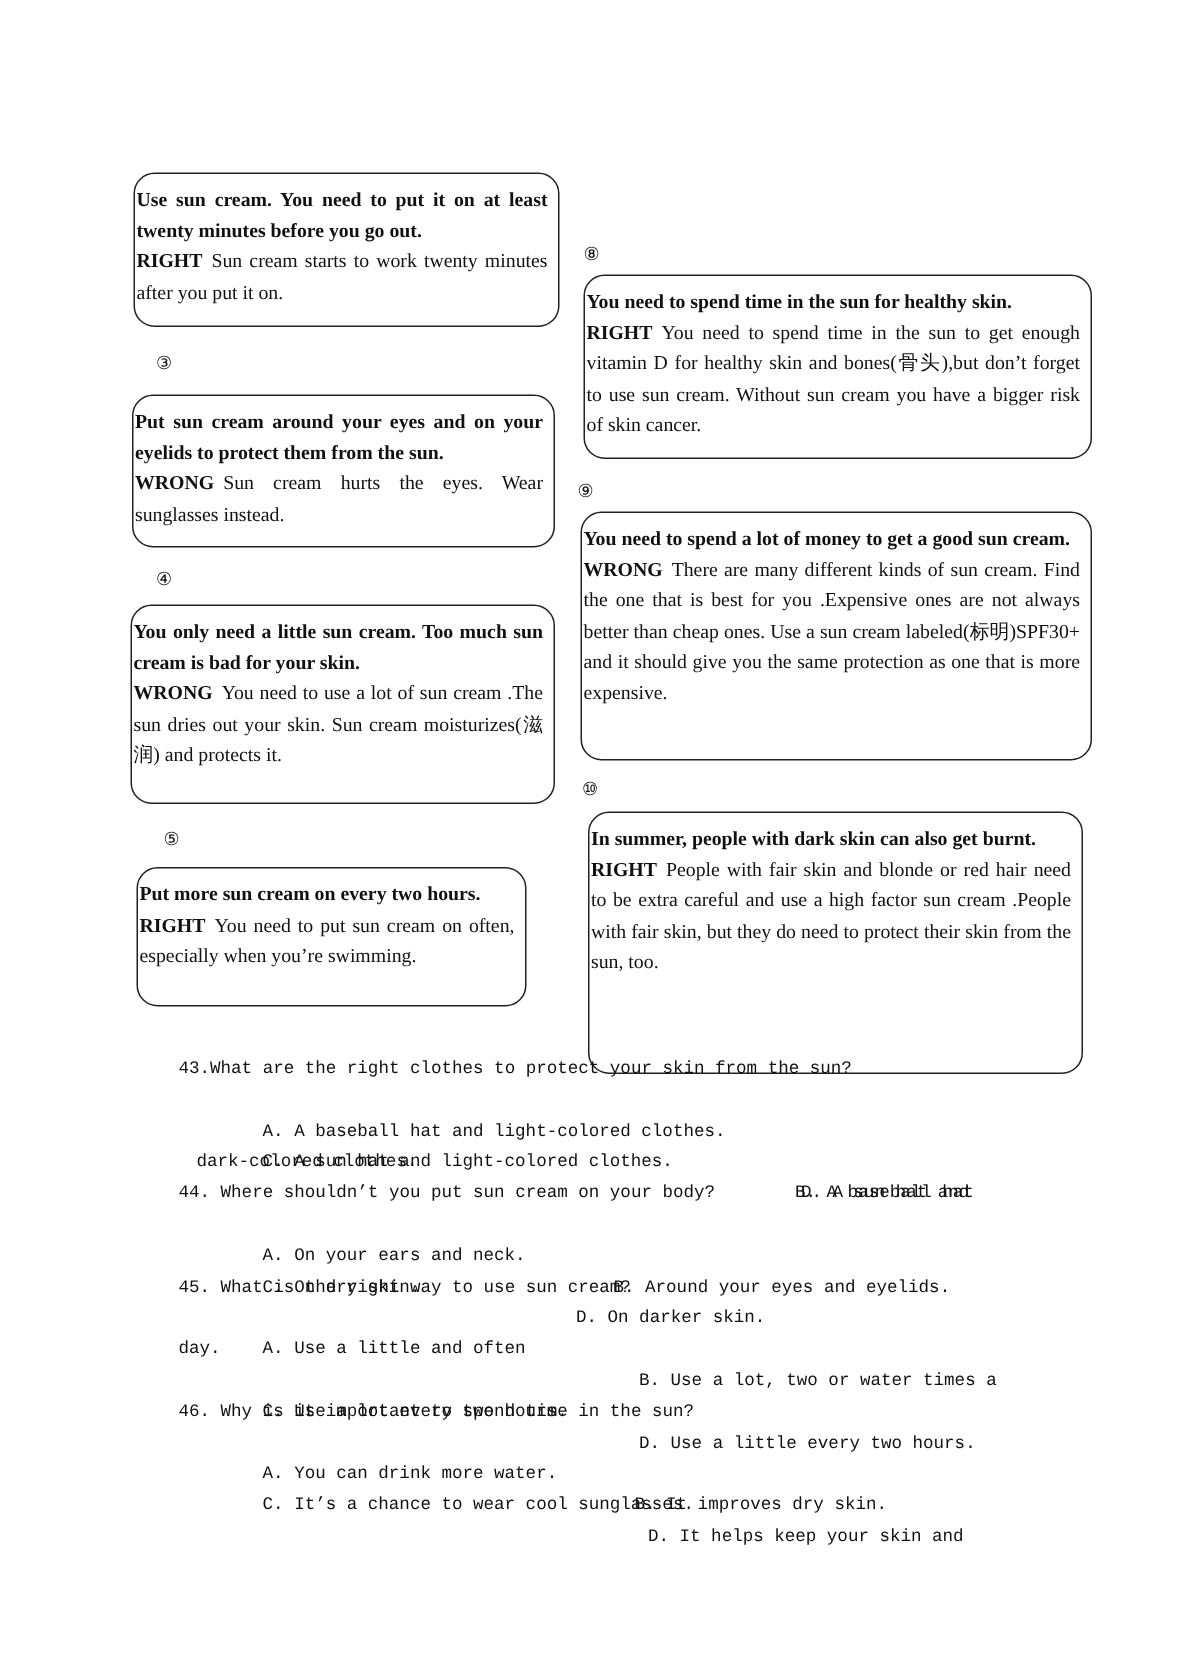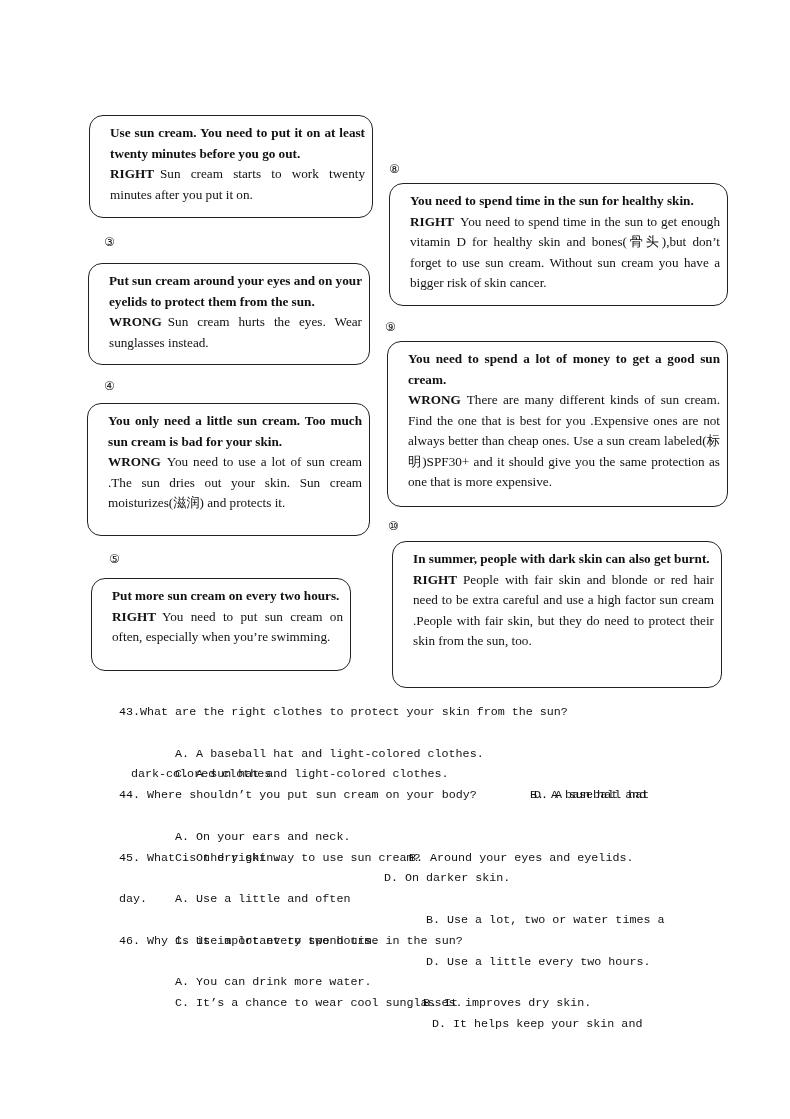--- a/index.html
+++ b/index.html
@@ -1,19 +1,19 @@
 <!DOCTYPE html>
 <html><head>
 <meta charset="utf-8">
 <style>
   html, body { margin:0; padding:0; background:#ffffff; }
   body { width:790px; height:1119px; position:relative; overflow:hidden; color:#111; }
   .box {
     position:absolute; border:1px solid #222; border-radius:14px;
-    box-sizing:border-box; padding:7px 7px 6px 20px;
+    box-sizing:border-box; padding:7px 7px 6px 1px;
     font-family:"Liberation Serif", "DejaVu Serif", serif;
     font-size:13.2px; line-height:20.5px; text-align:justify;
     background:#fff;
   }
   .box .title { font-weight:bold; }
   .box .verdict { font-weight:bold; margin-right:6px; }
   .num {
     position:absolute; font-family:"DejaVu Sans", sans-serif; font-size:12px;
     color:#111;
   }
@@ -58,21 +58,21 @@
   <span class="verdict">RIGHT</span><span>You need to spend time in the sun to get enough vitamin D for healthy skin and bones(骨头),but don’t forget to use sun cream. Without sun cream you have a bigger risk of skin cancer.</span>
 </div>
 
 <span class="num" style="left:385px; top:320px;">⑨</span>
 <div class="box" style="left:387px; top:341px; width:341px; height:166px;">
   <span class="title">You need to spend a lot of money to get a good sun cream.</span><br>
   <span class="verdict">WRONG</span><span>There are many different kinds of sun cream. Find the one that is best for you .Expensive ones are not always better than cheap ones. Use a sun cream labeled(标明)SPF30+ and it should give you the same protection as one that is more expensive.</span>
 </div>
 
 <span class="num" style="left:388px; top:519px;">⑩</span>
-<div class="box" style="left:392px; top:541px; width:330px; height:147px;">
+<div class="box" style="left:392px; top:541px; width:330px; height:175px;">
   <span class="title">In summer, people with dark skin can also get burnt.</span><br>
   <span class="verdict">RIGHT</span><span>People with fair skin and blonde or red hair need to be extra careful and use a high factor sun cream .People with fair skin, but they do need to protect their skin from the sun, too.</span>
 </div>
 
 <div class="qa">
 
   <div class="line">43.What are the right clothes to protect your skin from the sun?</div>
   <div class="line ind">
     <span>A. A baseball hat and light-colored clothes.</span>
     <span class="opt" style="left:411px;margin-top:21px;">B. A baseball hat</span>

